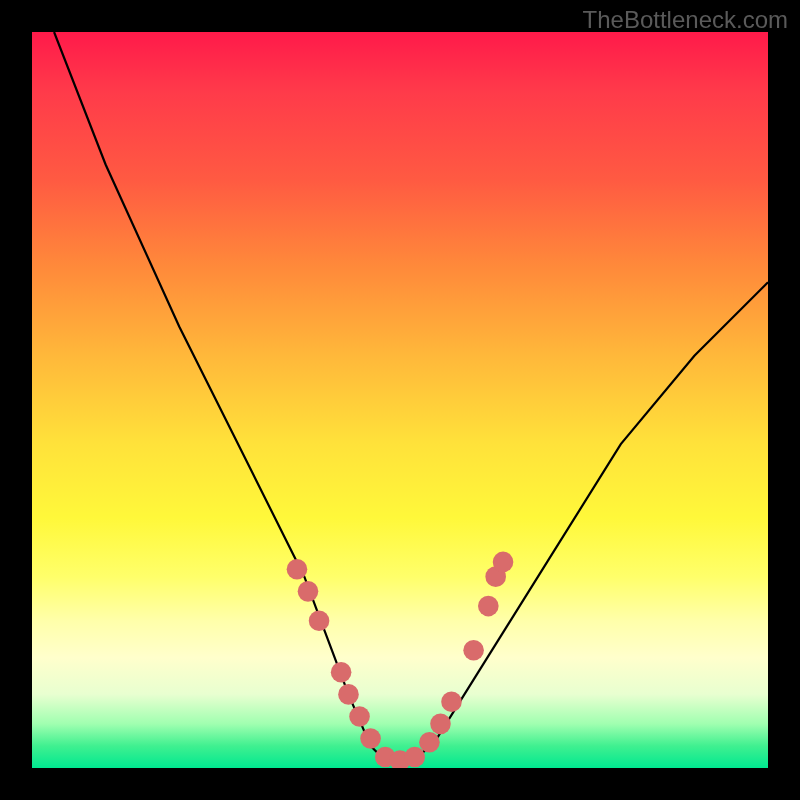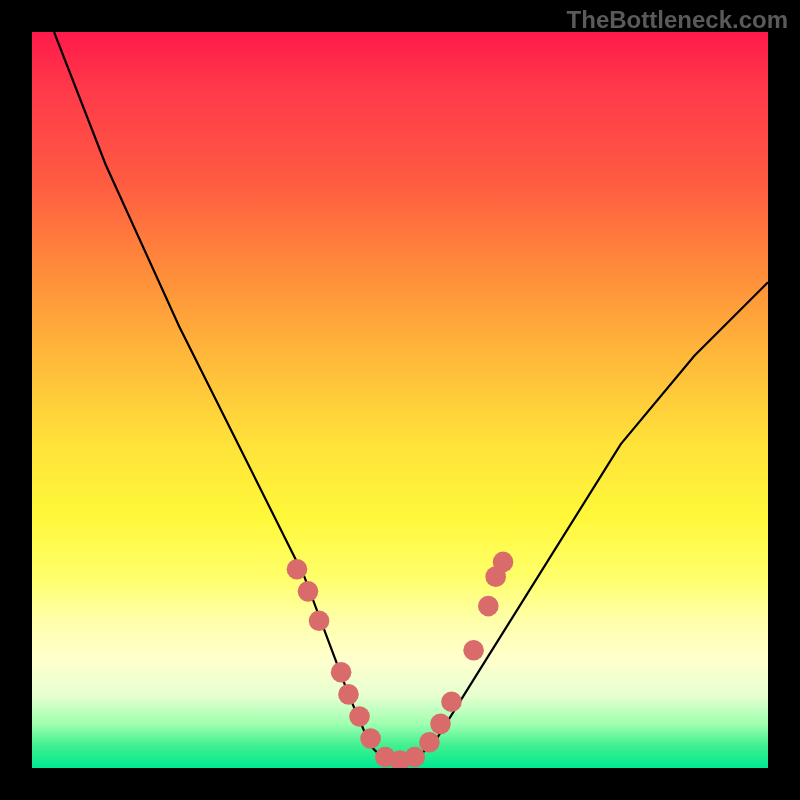--- a/index.html
+++ b/index.html
@@ -9,21 +9,21 @@
     background: #000;
     position: relative;
     font-family: Arial, sans-serif;
   }
   .watermark {
     position: absolute;
     top: 6px;
     right: 12px;
     color: #5a5a5a;
     font-size: 24px;
-    font-weight: 700;
+    font-weight: 400;
     z-index: 10;
   }
   .plot-area {
     position: absolute;
     top: 32px;
     left: 32px;
     width: 736px;
     height: 736px;
     background: linear-gradient(to bottom,
       #ff1a4a 0%,

